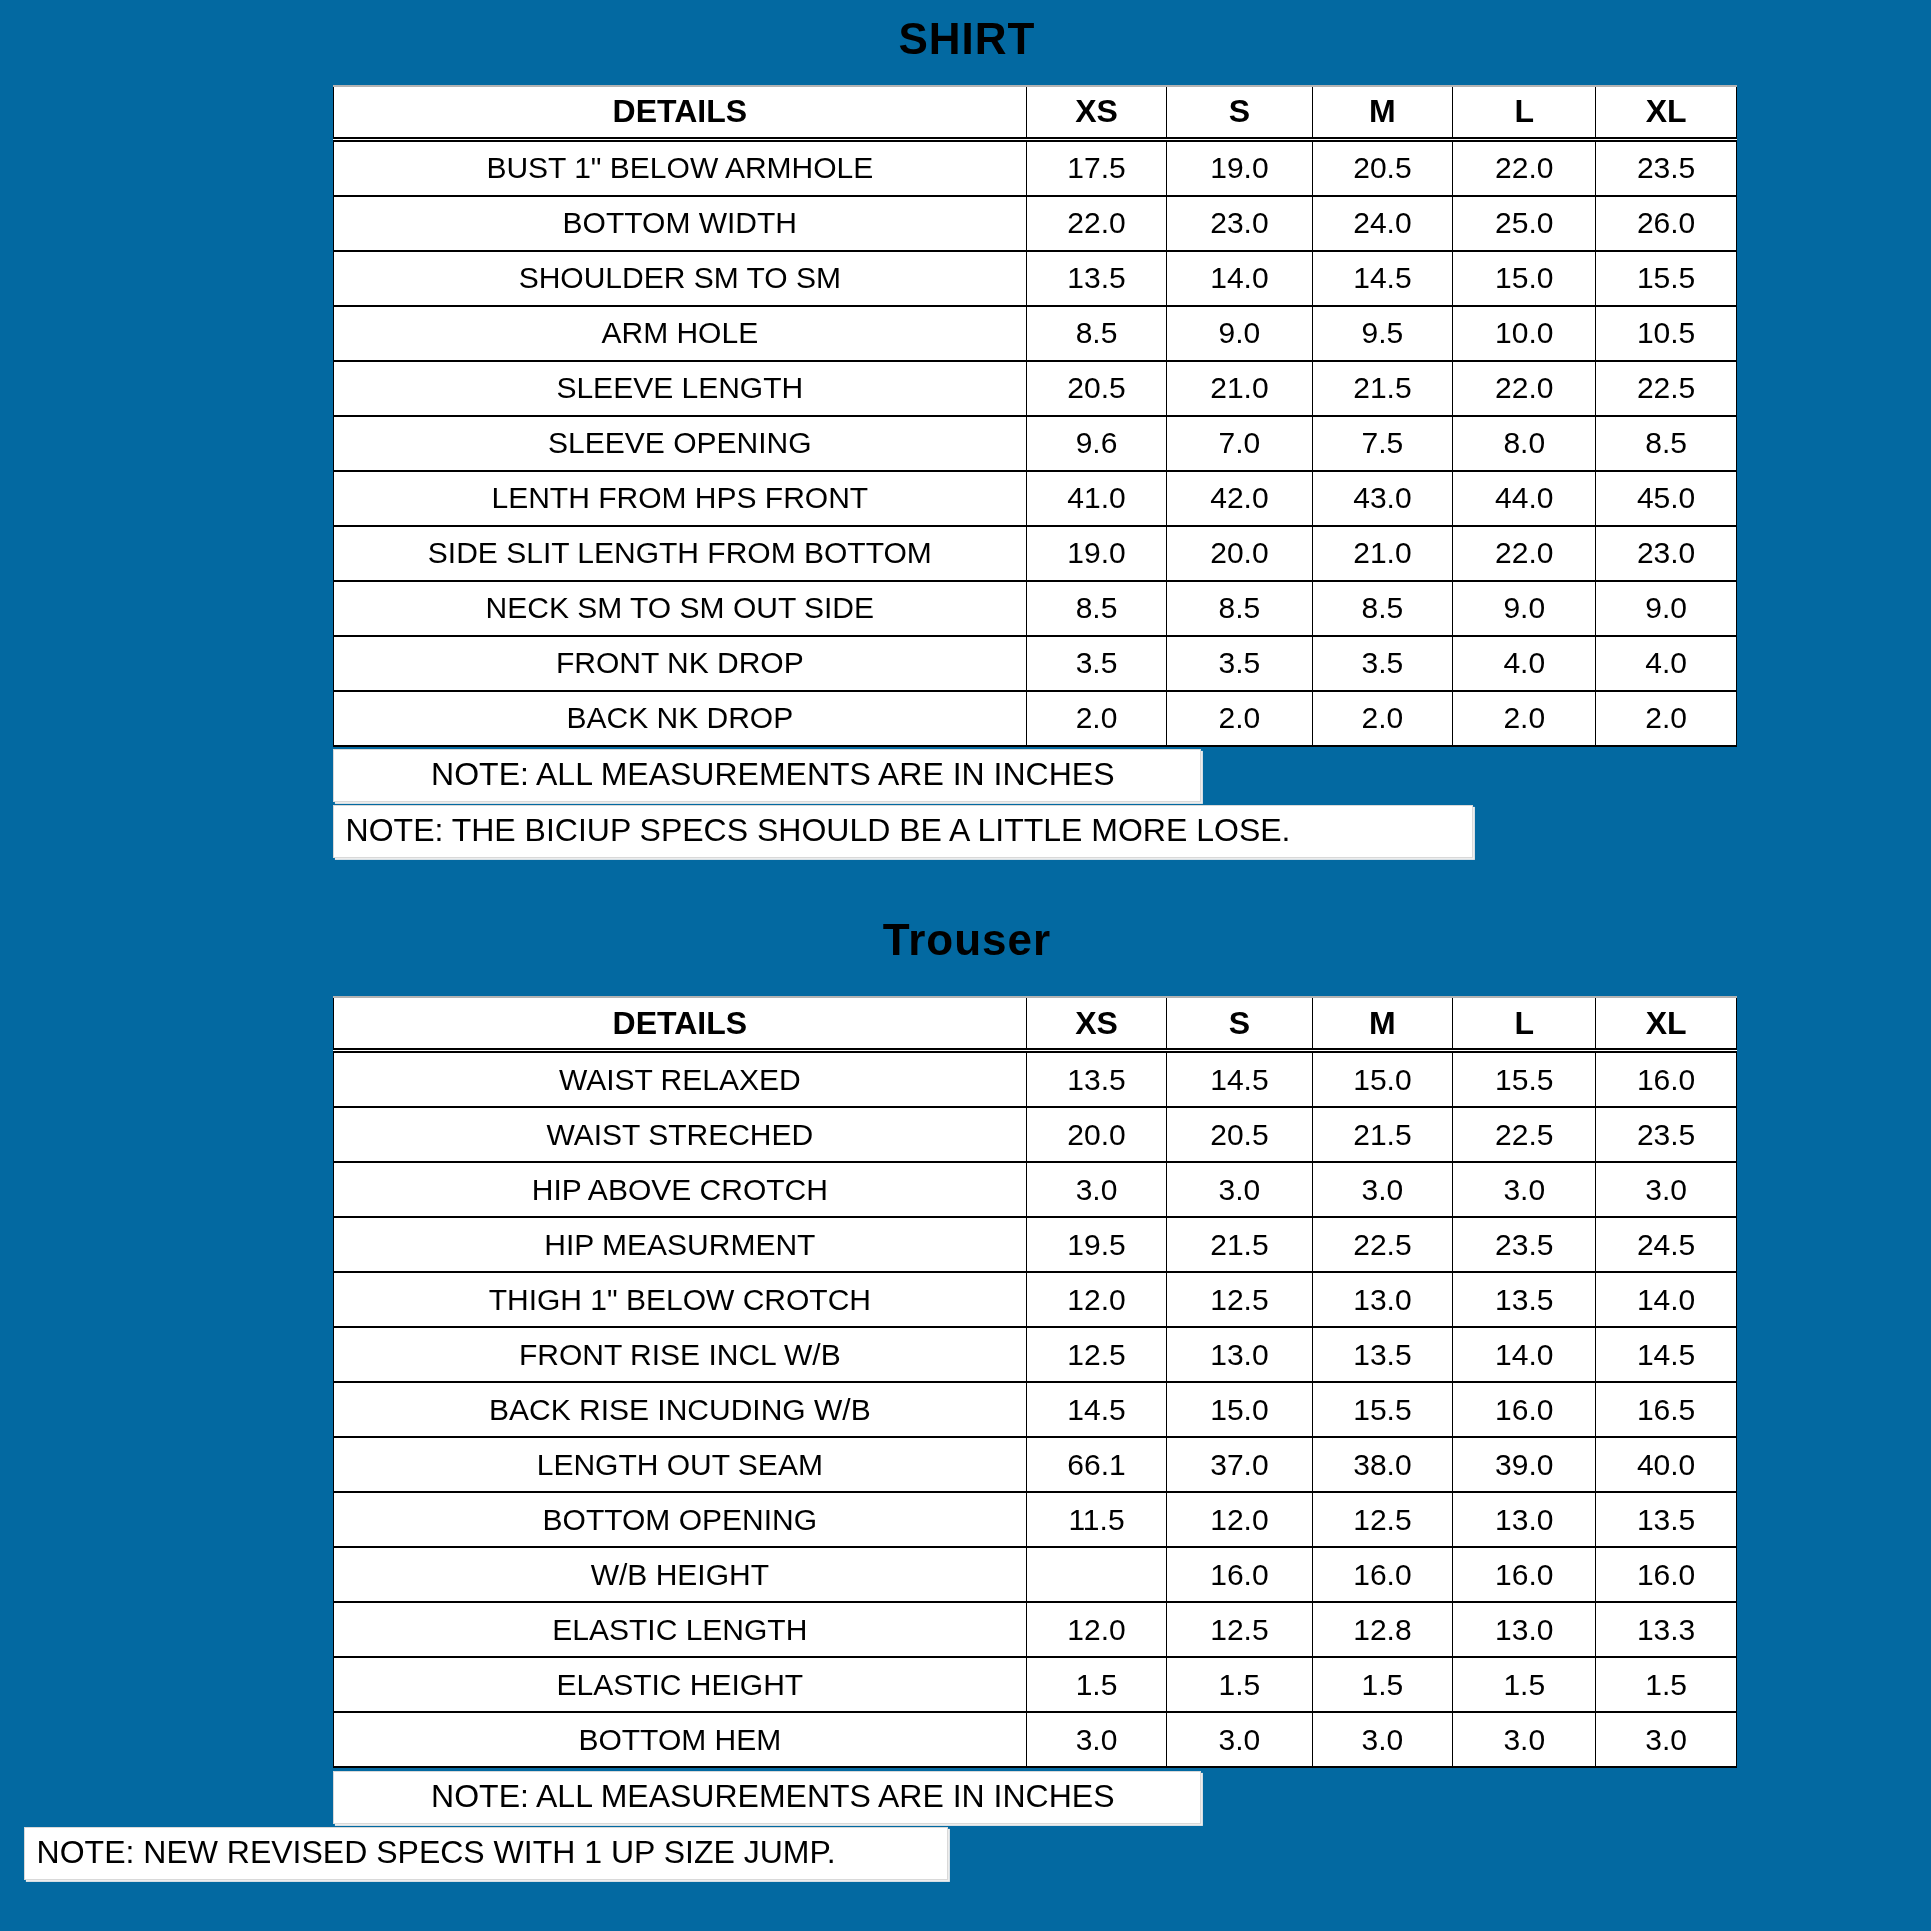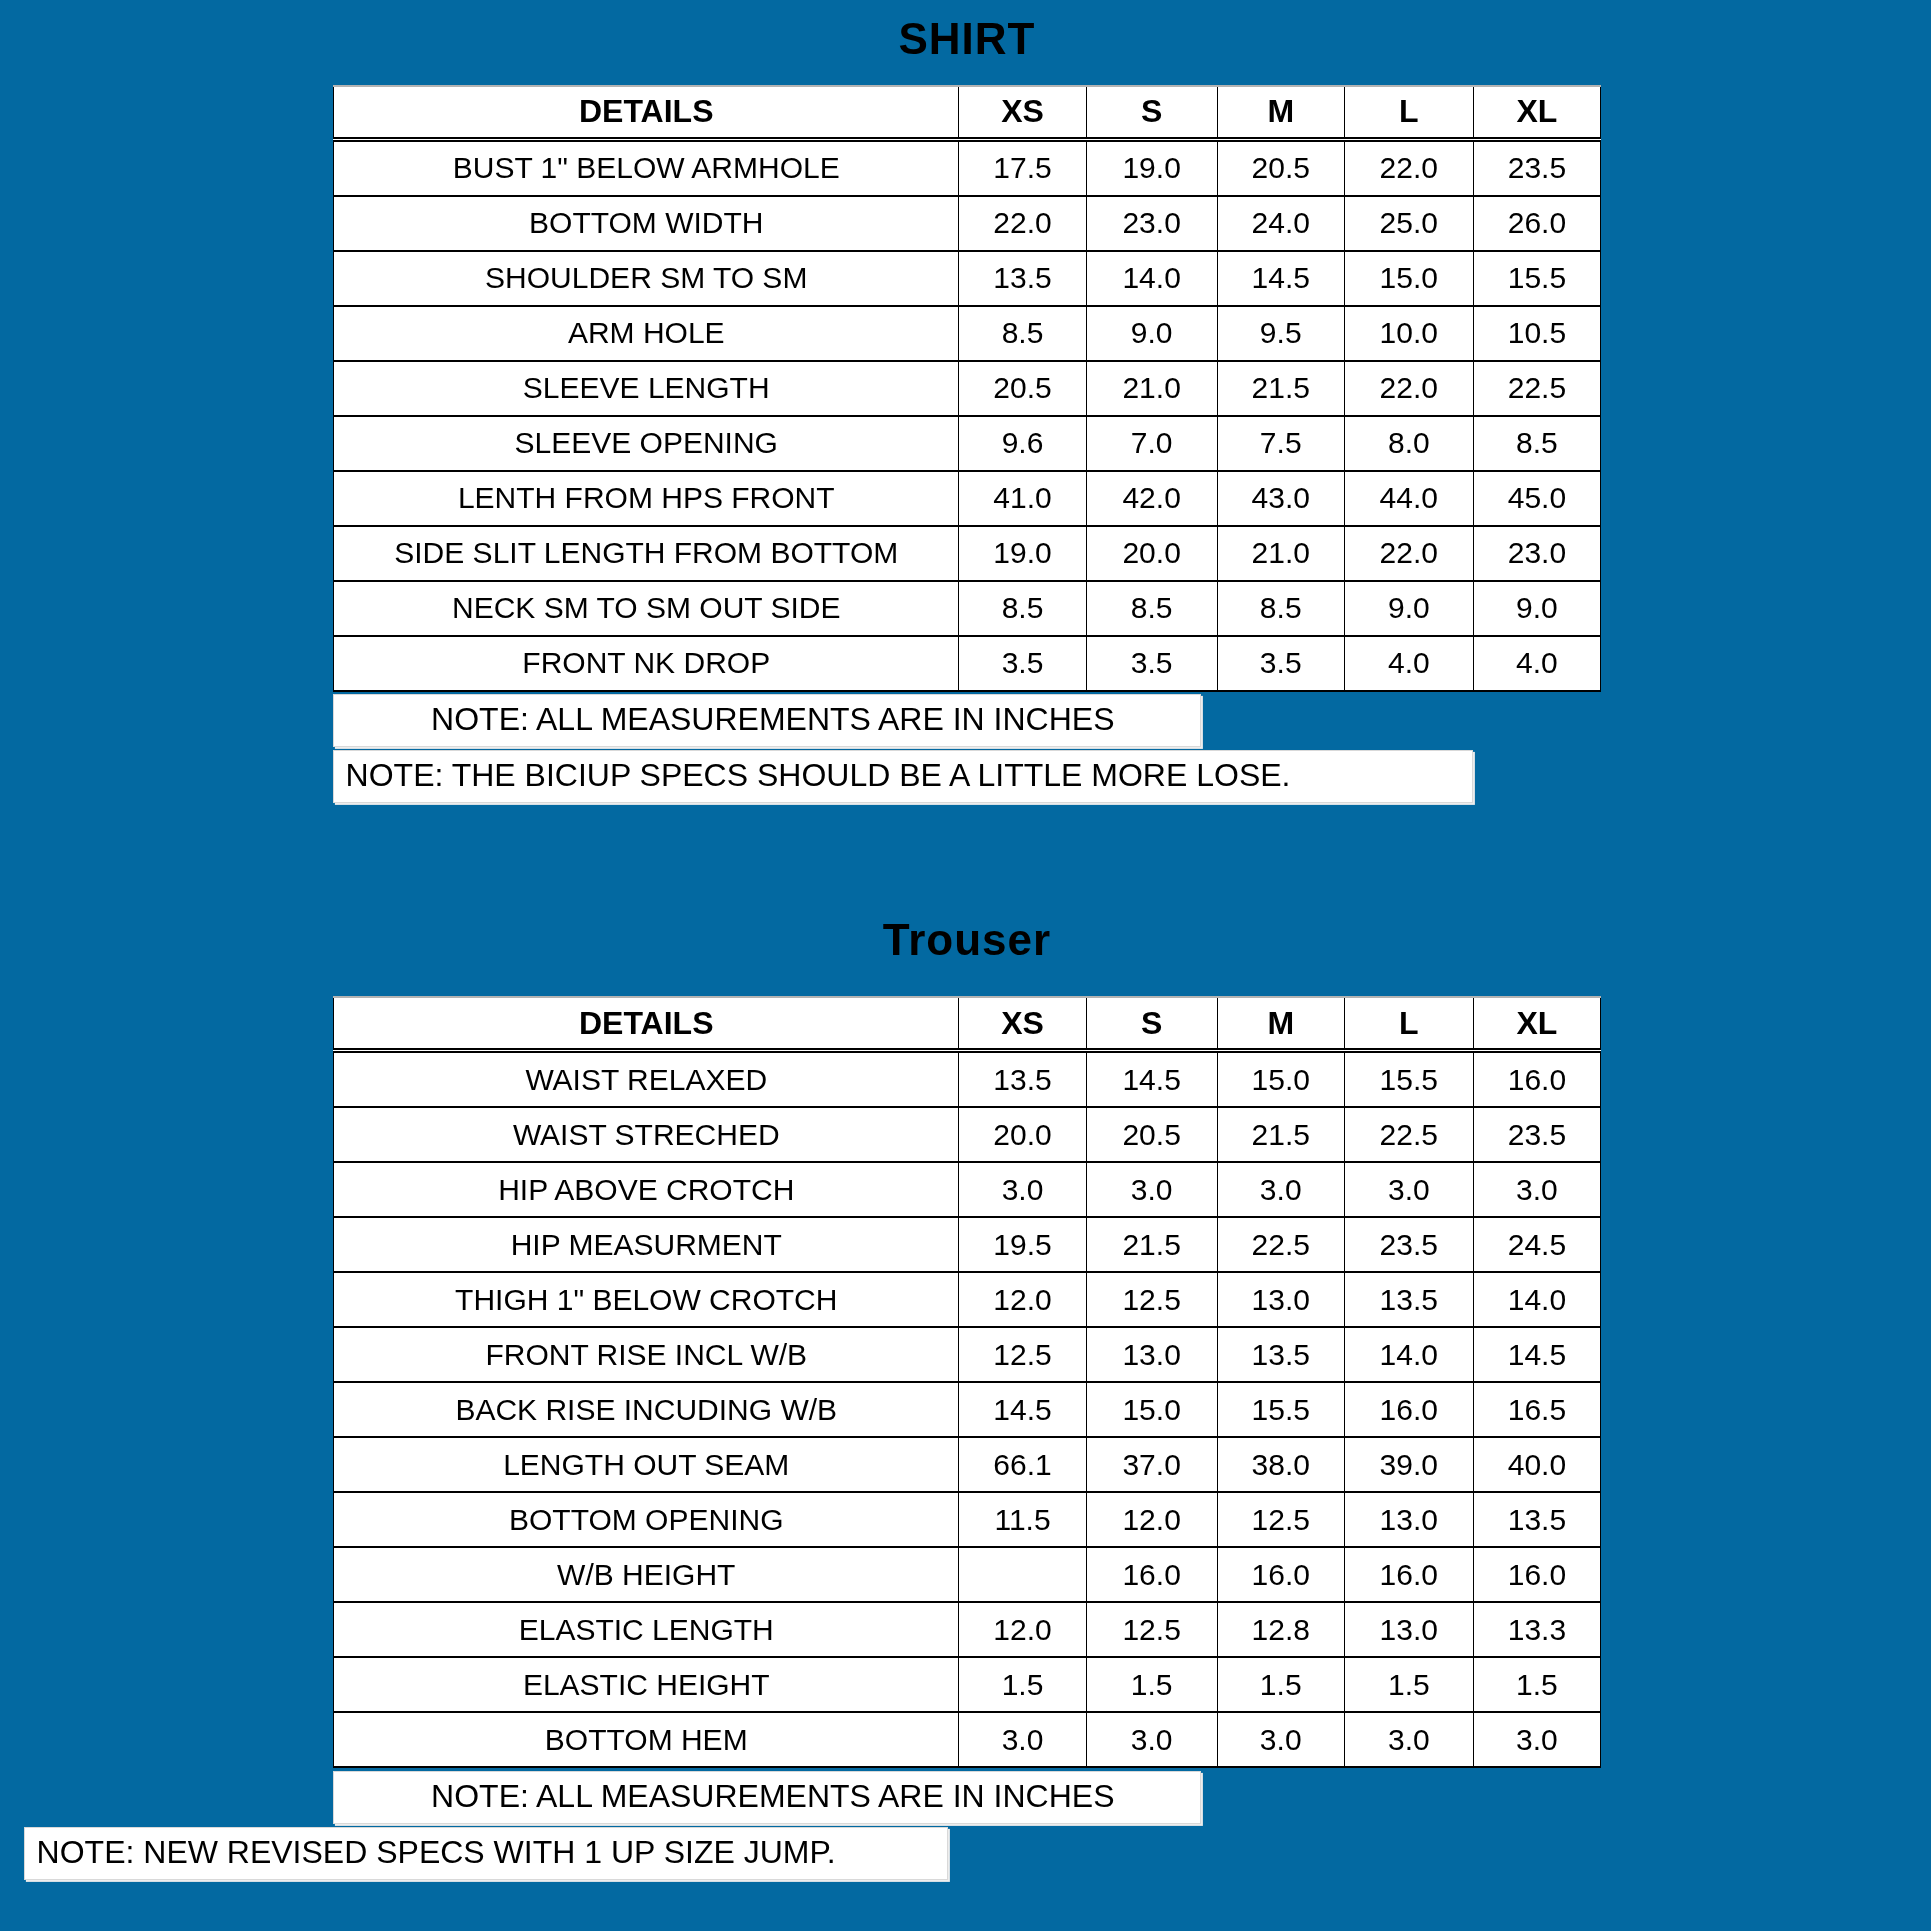--- a/index.html
+++ b/index.html
@@ -24,21 +24,21 @@
     font-weight: 700;
     letter-spacing: 1px;
   }
   #shirt-section .tbl-title   { margin-bottom: 21px; }
   #trouser-section .tbl-title { margin-bottom: 31px; }
 
   table.spec {
     margin-left: 333px;
     border-collapse: collapse;
     table-layout: fixed;
-    width: 1268px;
+    width: 1404px;
     border: 1.9px solid #000000;
     border-top: 2.9px solid #b3b3b3;
     background: #ffffff;
   }
   table.spec th, table.spec td {
     border-left: 1.9px solid #000000;
     border-right: 1.9px solid #000000;
     border-bottom: 2.9px solid #000000;
     text-align: center;
     vertical-align: middle;
@@ -174,20 +174,28 @@
             <td>9.0</td>
           </tr>
           <tr>
             <td class="lbl">FRONT NK DROP</td>
             <td>3.5</td>
             <td>3.5</td>
             <td>3.5</td>
             <td>4.0</td>
             <td>4.0</td>
           </tr>
+          <tr>
+            <td class="lbl">BACK NK DROP</td>
+            <td>2.0</td>
+            <td>2.0</td>
+            <td>2.0</td>
+            <td>2.0</td>
+            <td>2.0</td>
+          </tr>
         </tbody>
       </table>
     <div class="note w-note1">NOTE: ALL MEASUREMENTS ARE IN INCHES</div>
     <div class="note bold w-note2">NOTE: THE BICIUP SPECS SHOULD BE A LITTLE MORE LOSE.</div>
   </section>
 
   <section class="section" id="trouser-section">
     <h1 class="tbl-title">Trouser</h1>
     <table class="spec">
         <colgroup>

